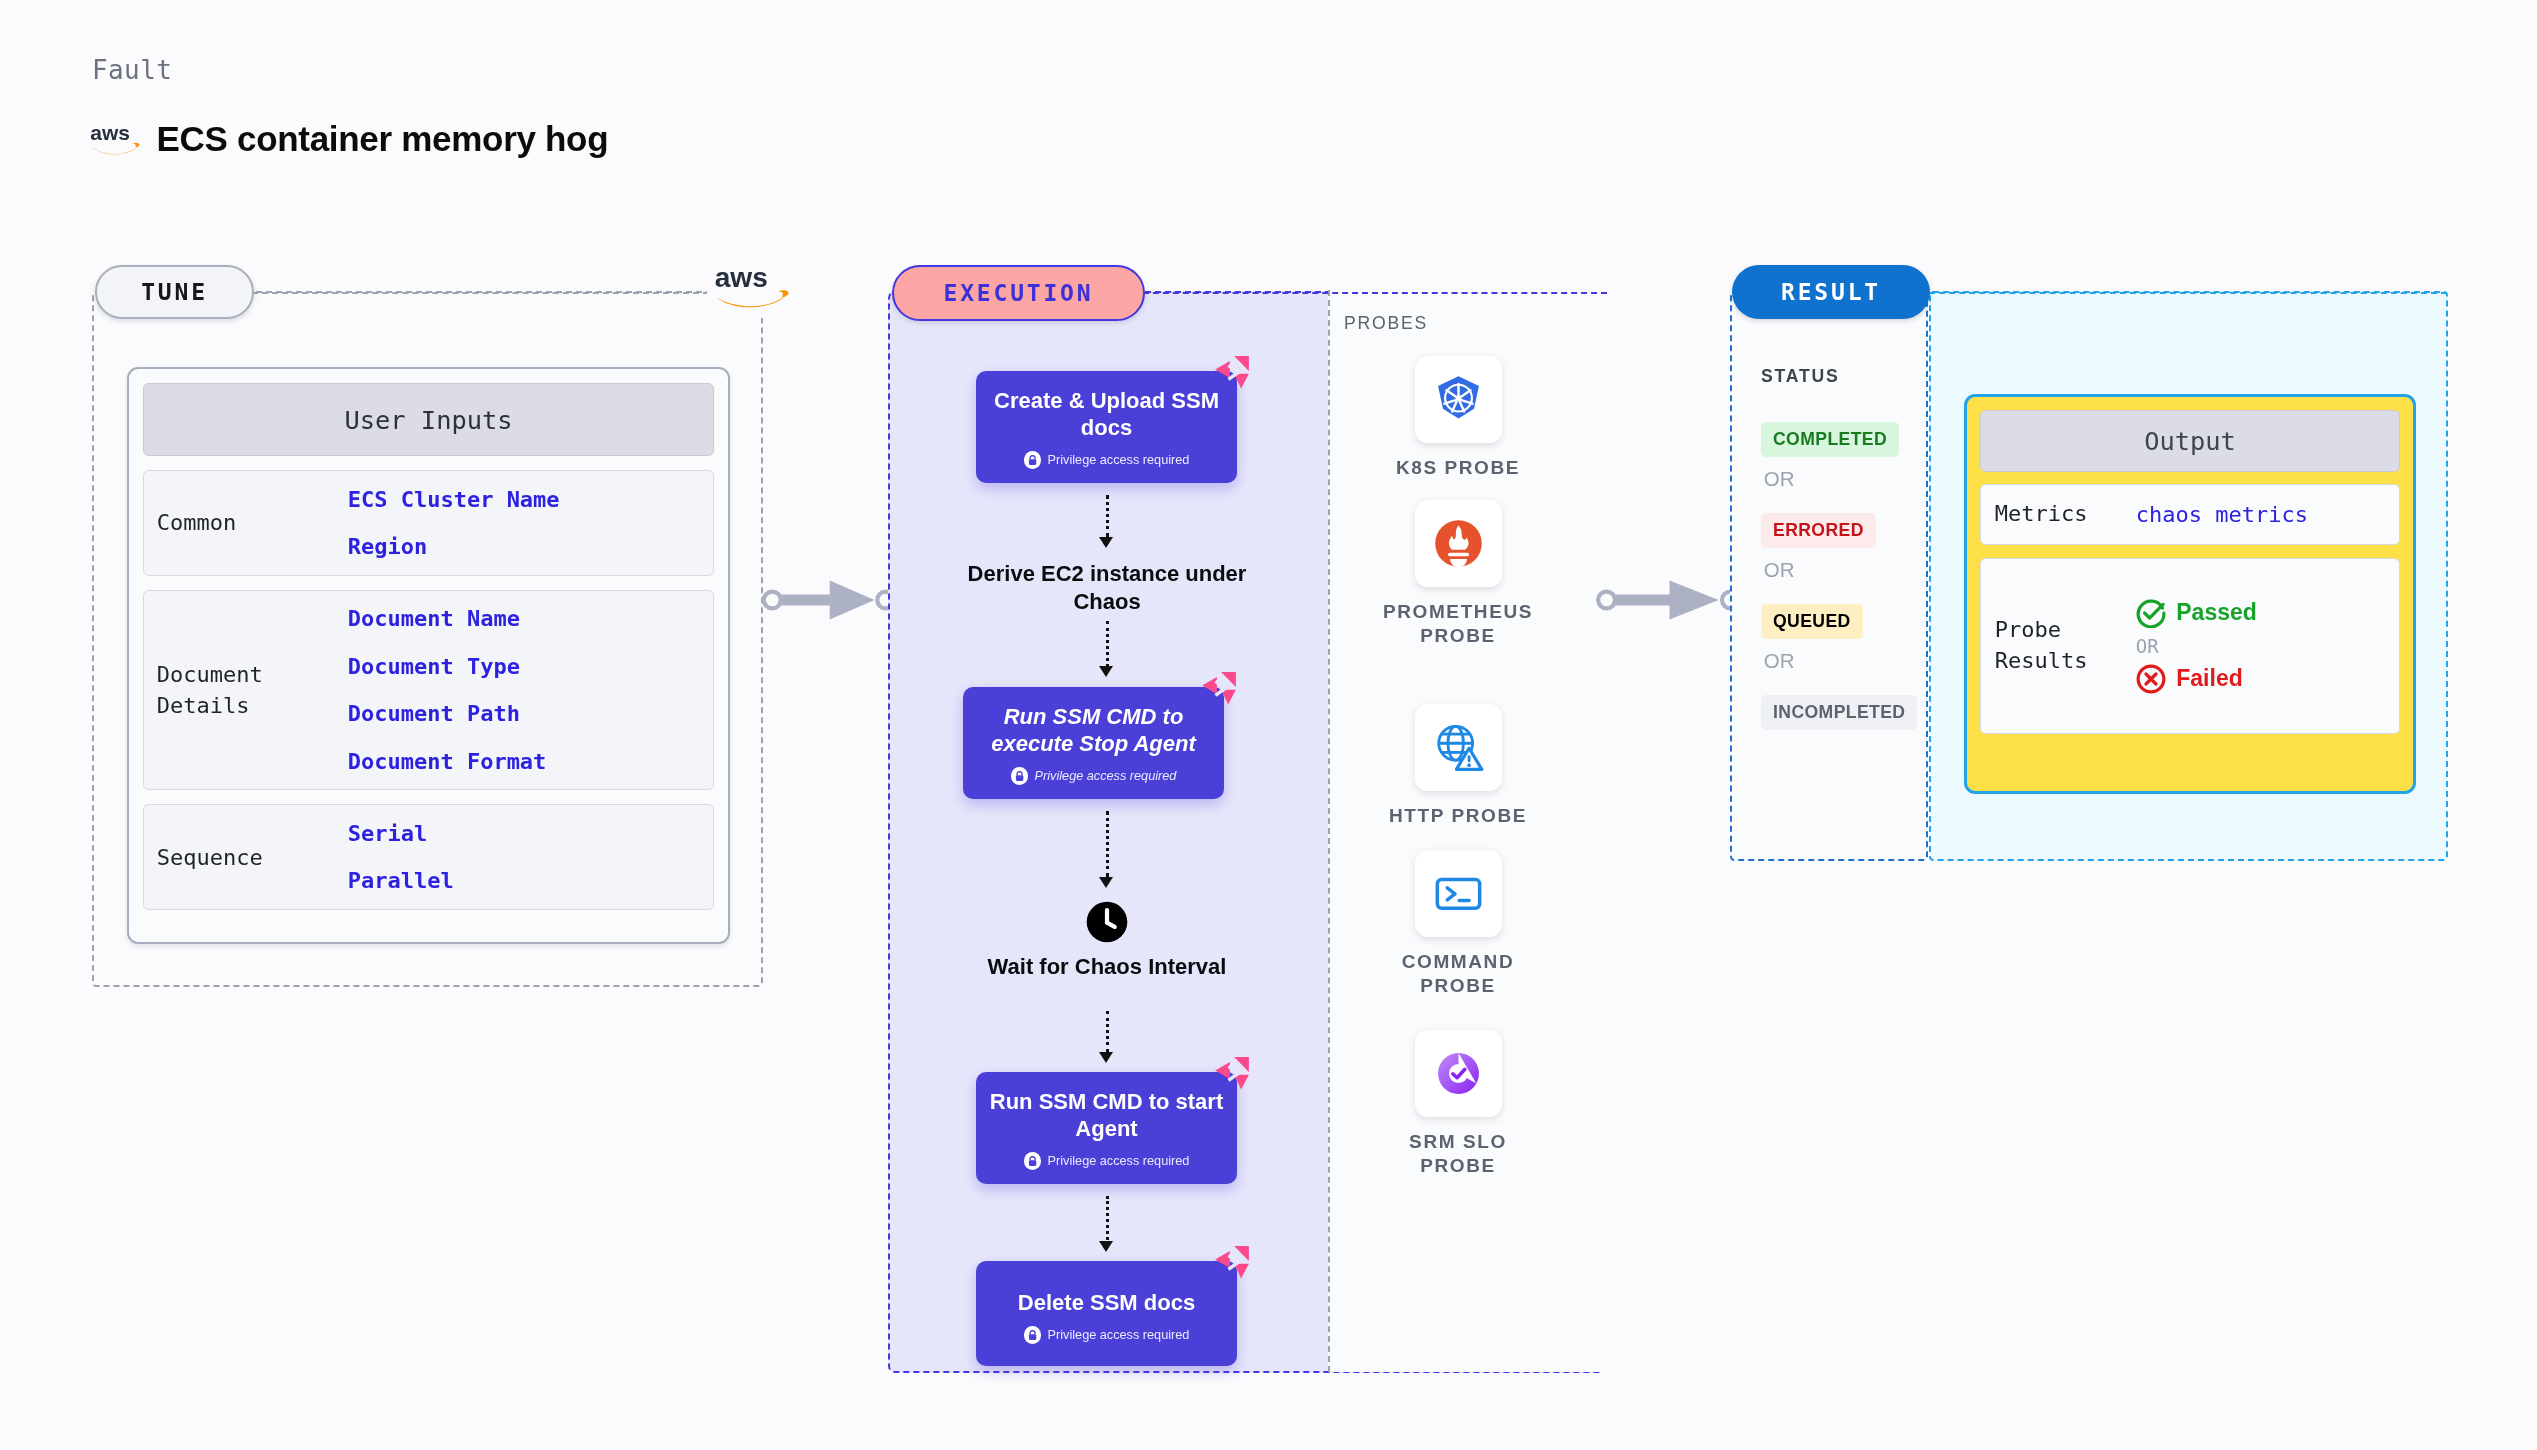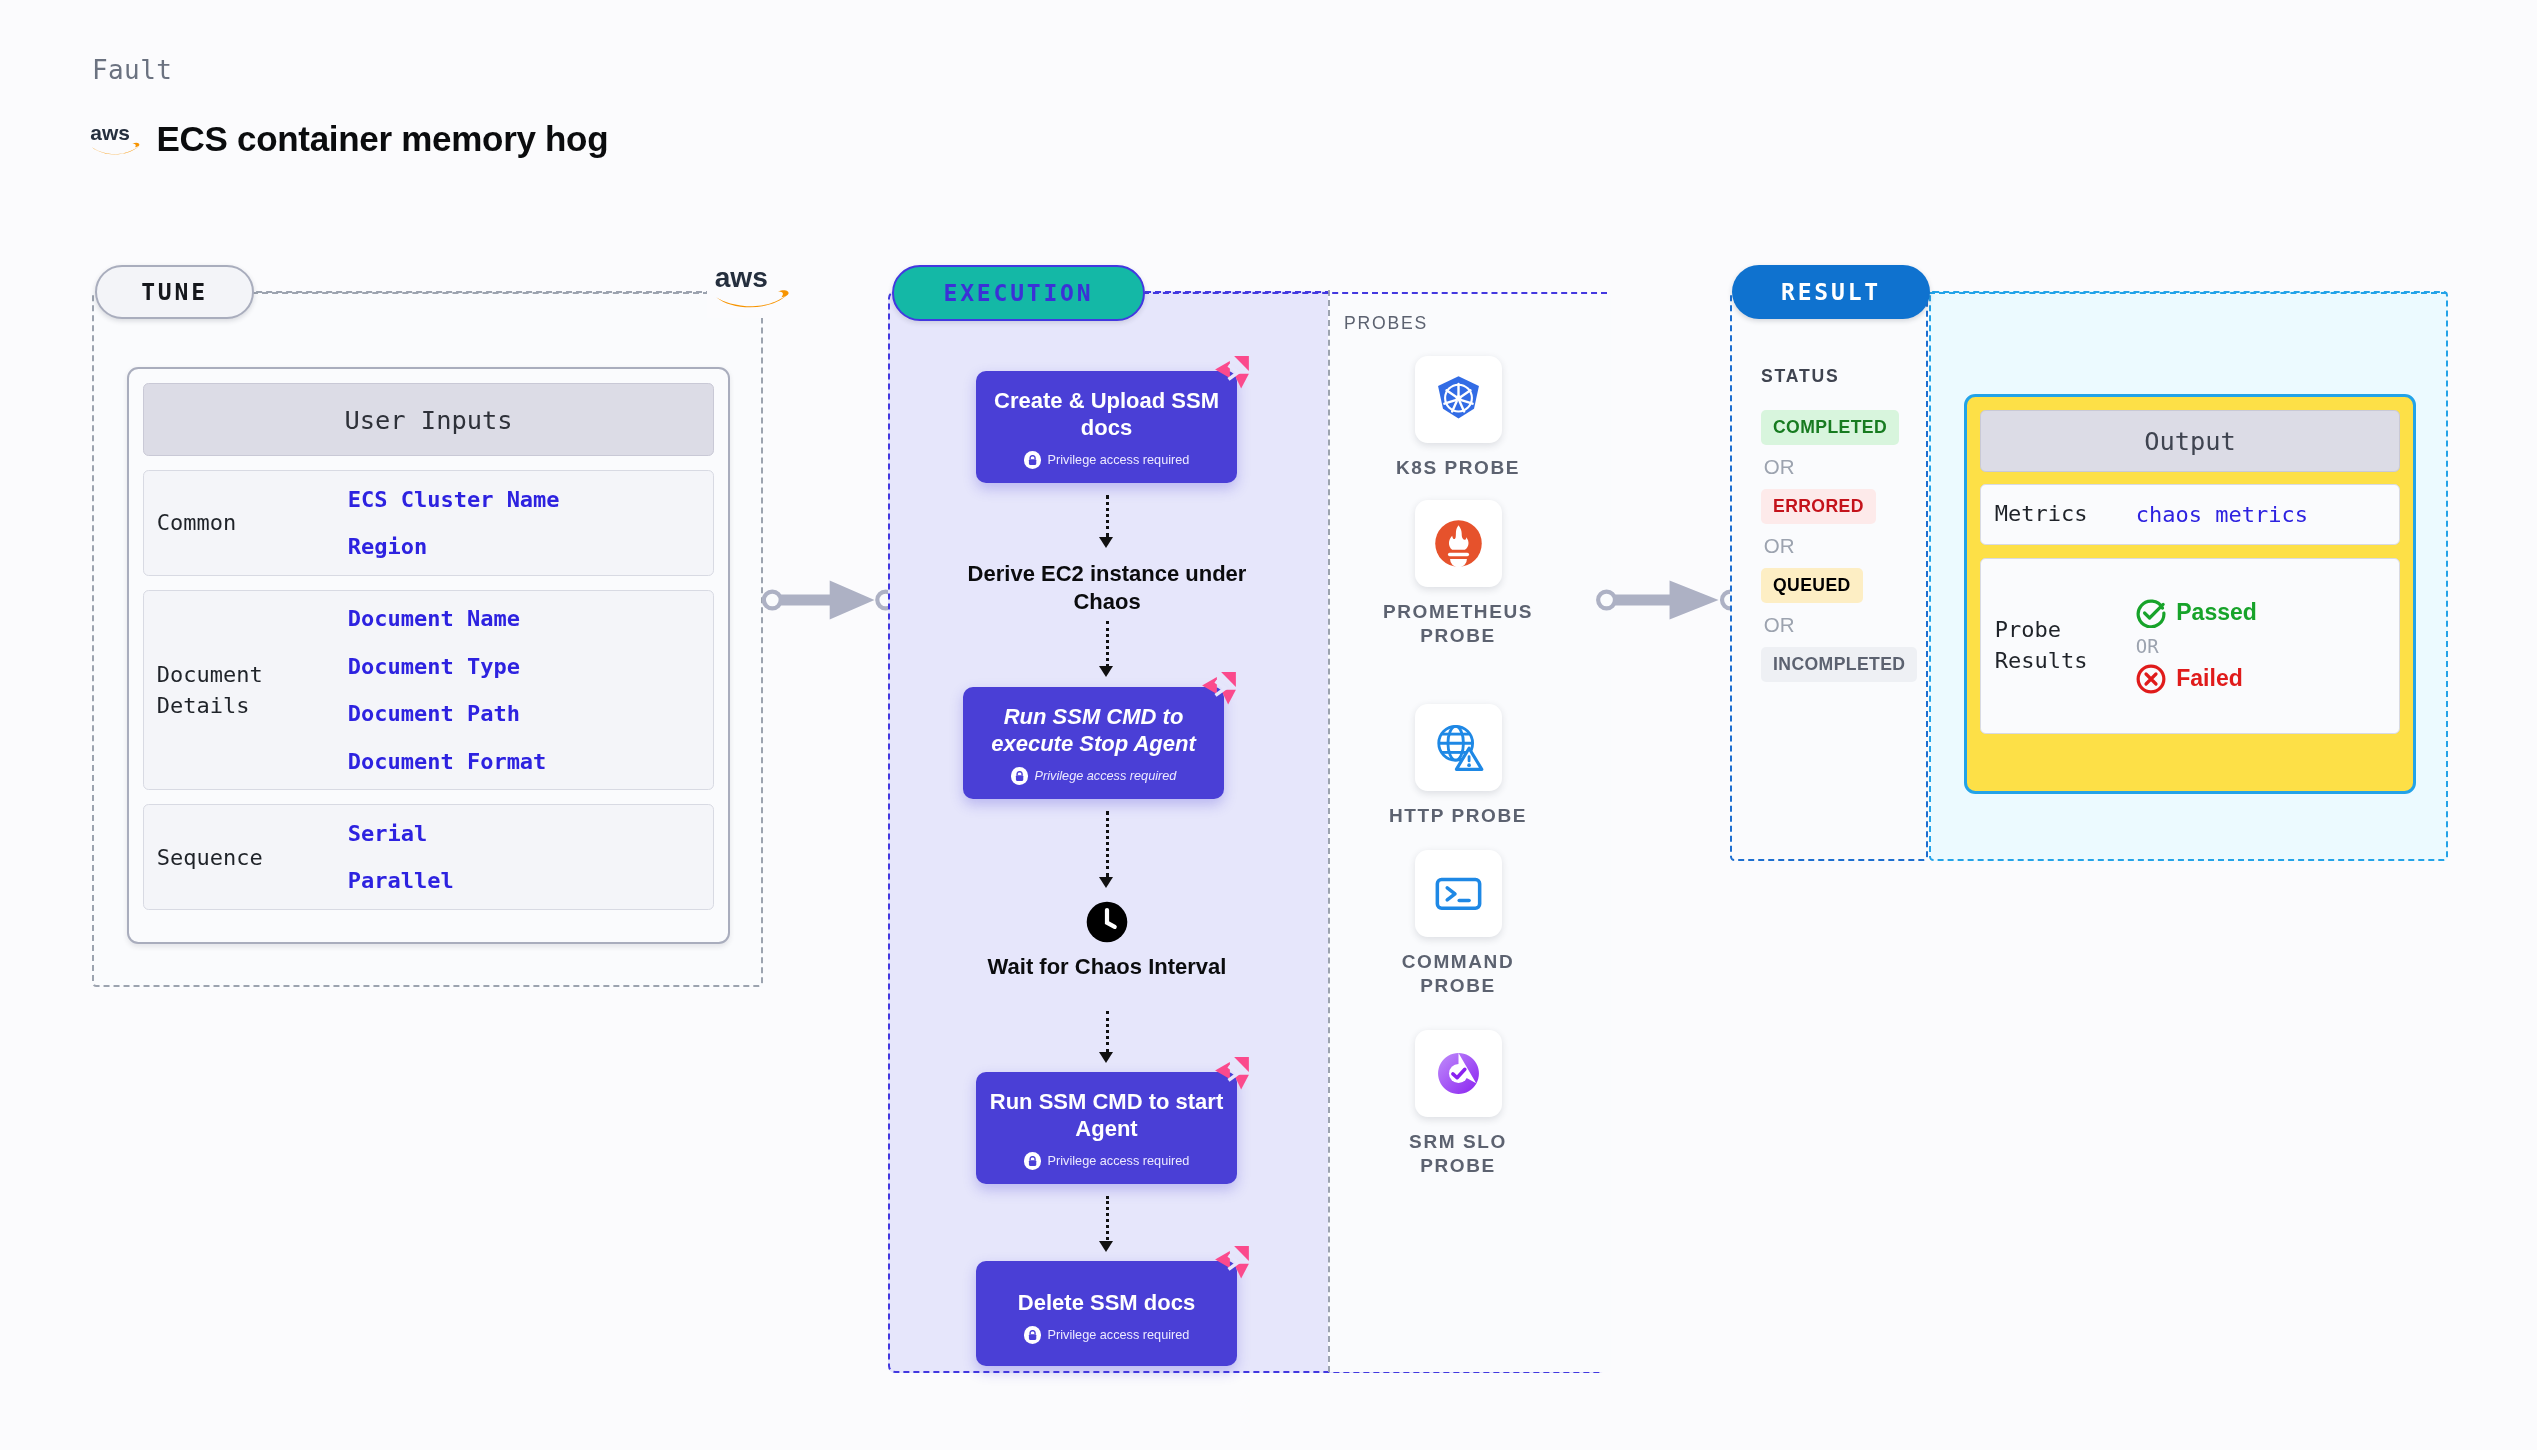--- a/index.html
+++ b/index.html
@@ -61,21 +61,21 @@
     font-weight: 700; letter-spacing: 2.8px; border-radius: 705px;
     z-index: 8;
   }
   .pill-tune {
     left: 95px; top: 265px; width: 159px; height: 54px;
     background: #f3f4f8; border: 2.1px solid #a9adbd; color: #15171c; font-size: 23px;
     box-shadow: 0 2.1px 5px rgba(40,44,63,.16);
   }
   .pill-exec {
     left: 892px; top: 265px; width: 253px; height: 56px;
-    background: #14b8a6; border: 2.8px solid #4338e0; color: #3b31d6; font-size: 23px;
+    background: #fca5a5; border: 2.8px solid #4338e0; color: #3b31d6; font-size: 23px;
     box-shadow: 0 2.1px 5px rgba(40,44,63,.15);
     text-align: center;
   }
   .pill-result {
     left: 1732px; top: 265px; width: 198px; height: 54px;
     background: #0f72cf; border: none; color: #ffffff; font-size: 23px;
     box-shadow: 0 2.1px 5px rgba(40,44,63,.18);
   }
 
   
@@ -162,21 +162,21 @@
   }
 
   
   .status-title {
     position: absolute; left: 1761px; top: 366px;
     font-size: 17.6px; font-weight: 700; letter-spacing: 1.8px; color: #3f4450;
   }
   .status-list { position: absolute; left: 1761px; top: 410px; width: 155px; }
   .status-chip {
     display: inline-block; border-radius: 5px; padding: 7px 12px;
-    font-size: 17.6px; font-weight: 700; letter-spacing: 0.4px;
+    font-size: 17.6px; font-weight: 700; letter-spacing: 0.4px; margin-top: 12px;
   }
   .chip-completed { background: #d8f5dd; color: #177b20; }
   .chip-errored   { background: #fdeaea; color: #c4131b; }
   .chip-queued    { background: #fdeec4; color: #000000; }
   .chip-incomplete{ background: #eef0f4; color: #5c6270; }
   .or-text { font-size: 20.5px; color: #9ca3af; margin: 10px 0 10px 2.8px; }
 
   
   .output-card {
     position: absolute; left: 1964px; top: 394px; width: 452px; height: 400px;

